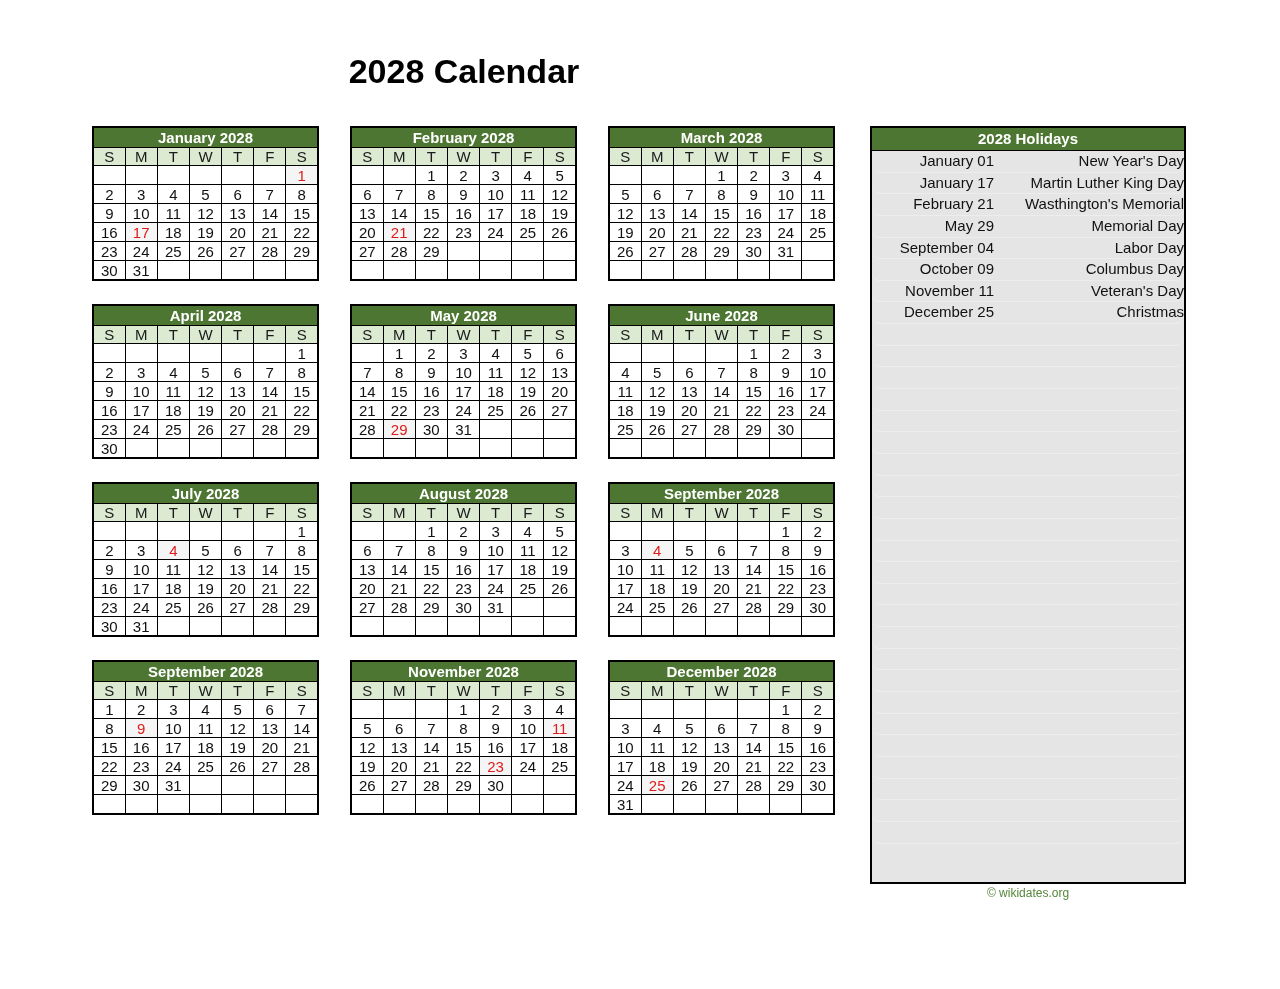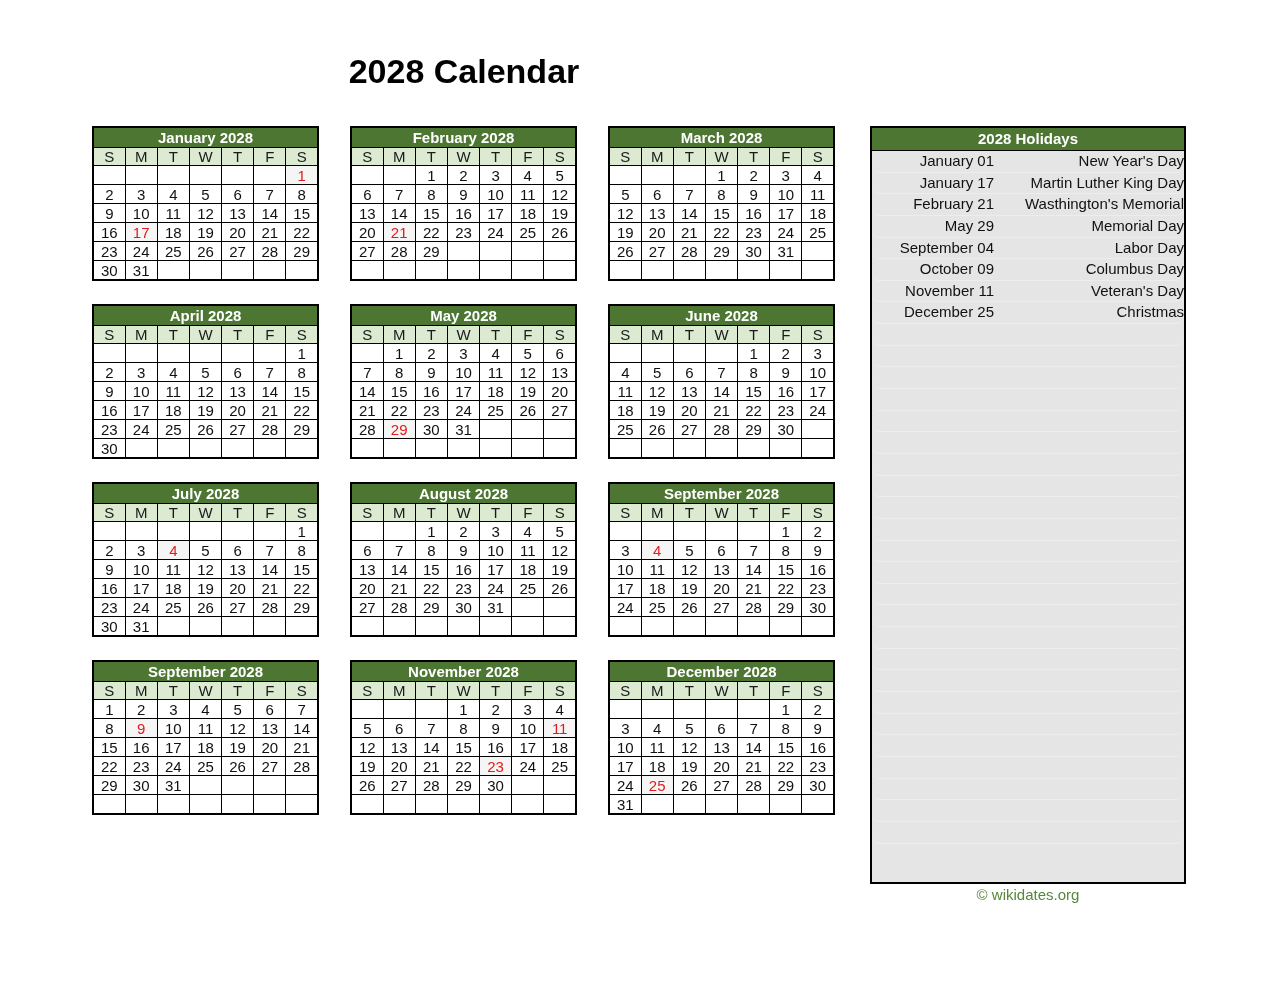--- a/index.html
+++ b/index.html
@@ -74,21 +74,21 @@
     box-sizing: border-box;
     height: 21.65px; line-height: 20.5px;
     font-size: 15px;
     border-bottom: 1px solid #ededed;
     border-radius: 8px;
   }
   .hdate { width: 122px; text-align: right; padding-right: 9px; color: #111; }
   .hname { flex: 1; text-align: right; padding-left: 9px; color: #111; }
   .site-footer {
     position: absolute; left: 870px; top: 886px; width: 316px;
-    text-align: center; font-size: 15px;
+    text-align: center; font-size: 12px;
     color: var(--footer-green, #55873a);
   }
 </style>
 </head>
 <body>
 
 <div class="page-title">2028 Calendar</div>
 
 <div class="months-grid">
     <table class="month">

